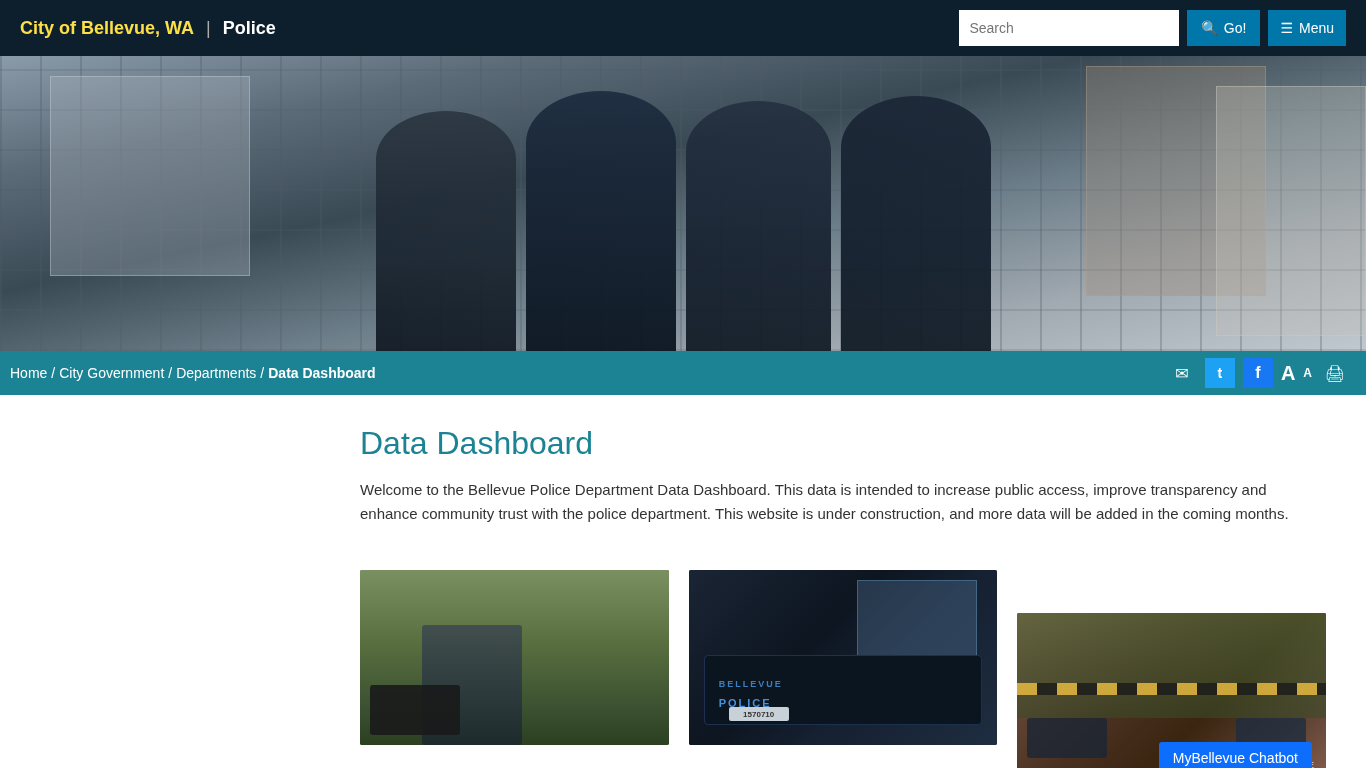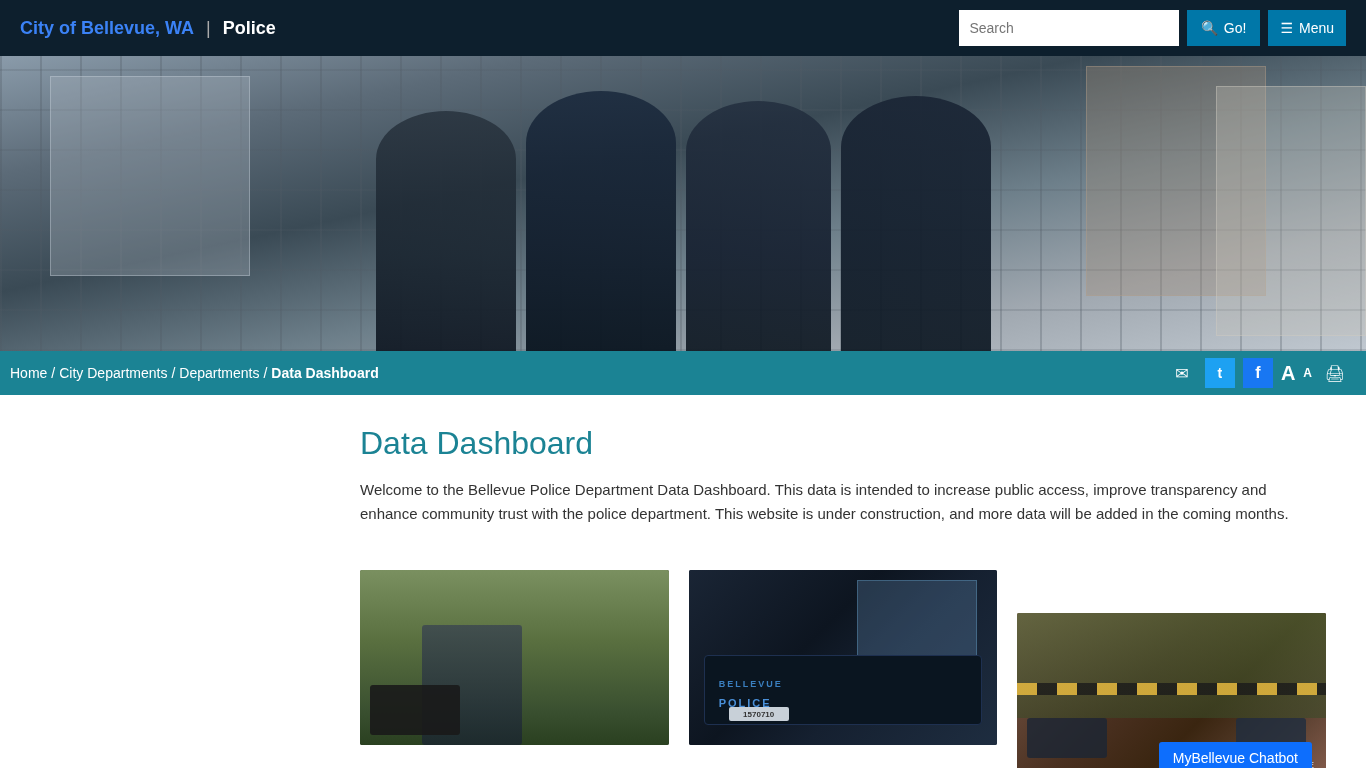--- a/index.html
+++ b/index.html
@@ -22,21 +22,21 @@
       justify-content: space-between;
       height: 56px;
       background-color: #0d1f2d;
     }
     .header-left {
       display: flex;
       align-items: center;
       gap: 12px;
     }
     .header-city {
-      color: #3b82f6;
+      color: #fde047;
       font-size: 18px;
       font-weight: bold;
     }
     .header-divider {
       color: #aaa;
       font-size: 18px;
     }
     .header-dept {
       color: #fff;
       font-size: 18px;
@@ -299,21 +299,21 @@
 
   <div style="position:absolute;top:20px;left:50px;width:200px;height:200px;background:rgba(180,190,200,0.3);border:1px solid rgba(200,210,220,0.4);"></div>
   <div style="position:absolute;top:10px;right:100px;width:180px;height:230px;background:rgba(160,140,120,0.35);border:1px solid rgba(180,160,140,0.4);"></div>
   <div style="position:absolute;top:30px;right:0;width:150px;height:250px;background:rgba(200,195,185,0.3);border:1px solid rgba(210,205,195,0.4);"></div>
 </div>
 
 <div id="breadcrumb">
   <div class="breadcrumb-left">
     <a class="bc-item">Home</a>
     <span class="bc-sep">/</span>
-    <a class="bc-item">City Departments</a>
+    <a class="bc-item">City Government</a>
     <span class="bc-sep">/</span>
     <a class="bc-item">Departments</a>
     <span class="bc-sep">/</span>
     <span class="bc-current">Data Dashboard</span>
   </div>
   <div class="breadcrumb-right">
     <button class="icon-btn" title="Email">
       <span>✉</span>
     </button>
     <button class="icon-btn twitter" title="Twitter">

